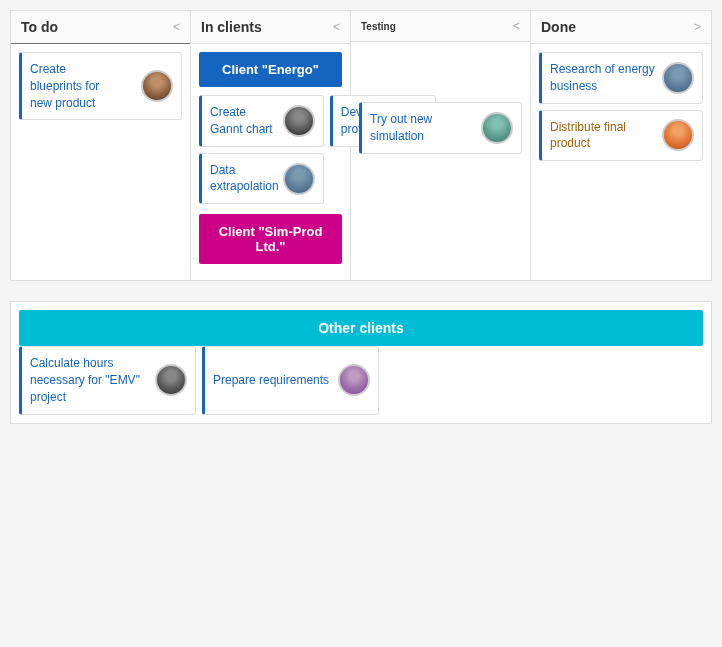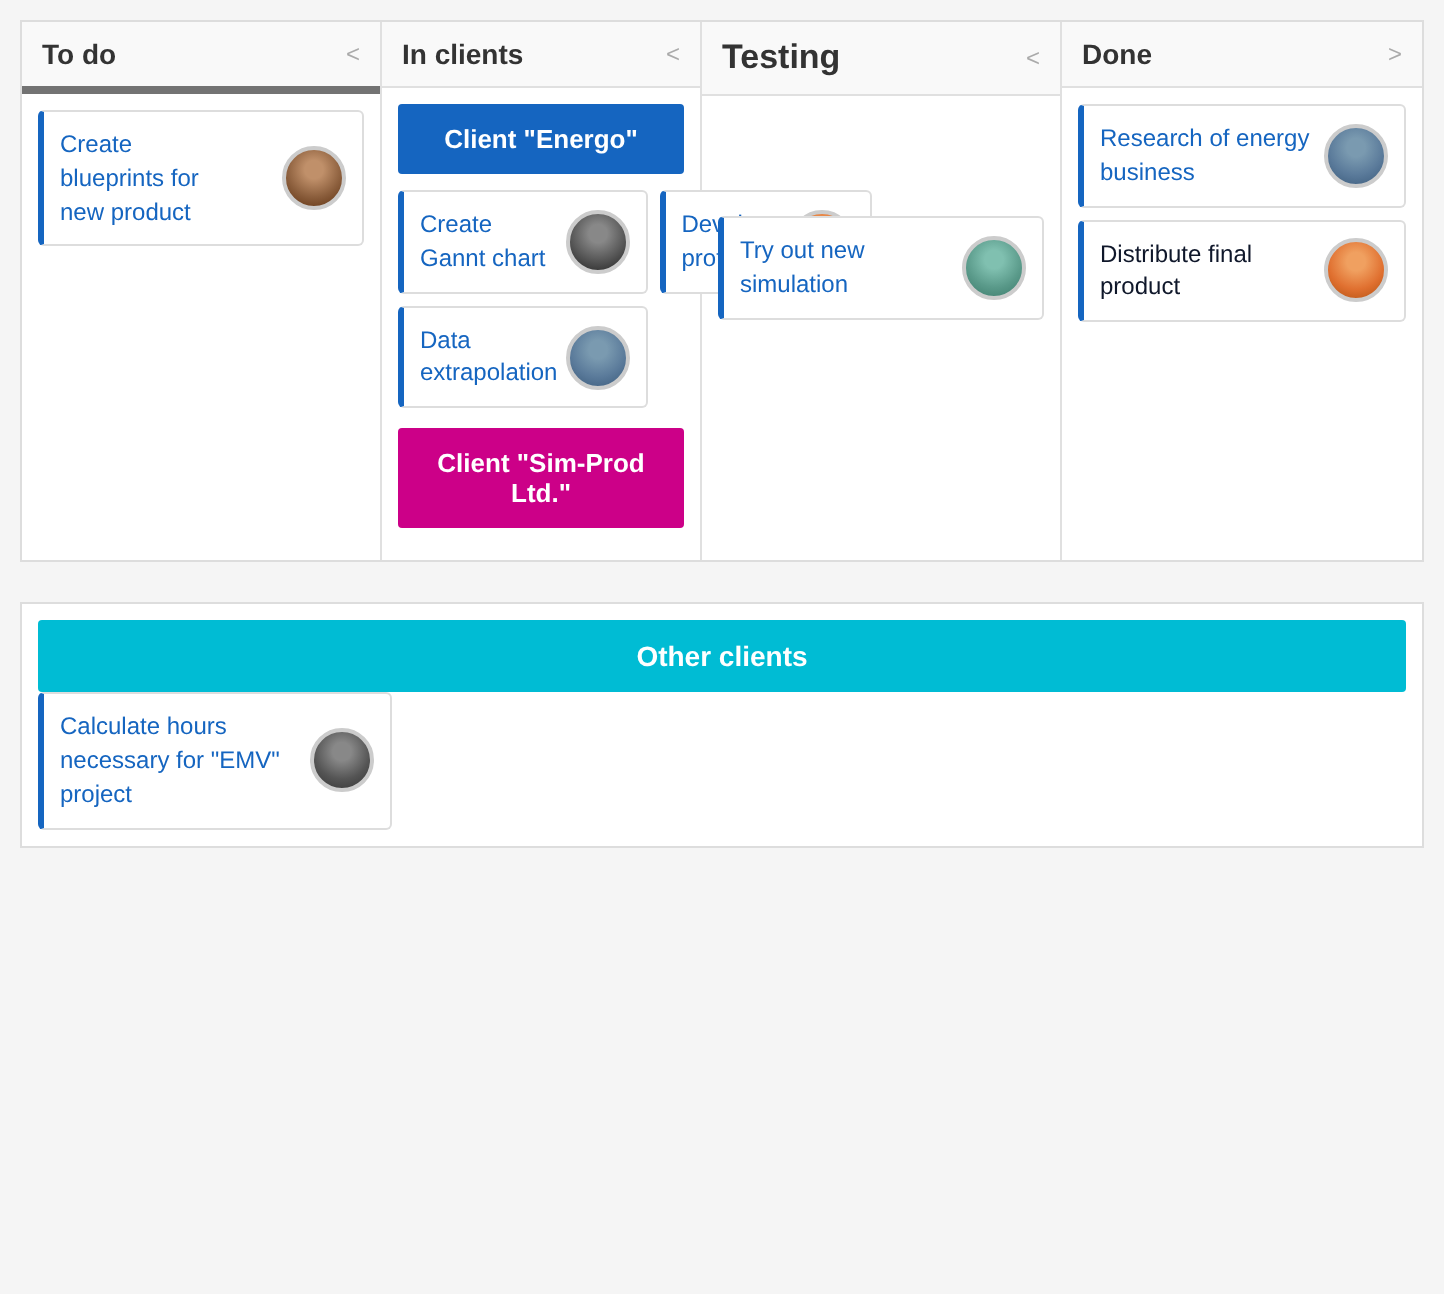--- a/index.html
+++ b/index.html
@@ -12,21 +12,21 @@
 
   </style>
 </head>
 <body>
 
 <div>
 
   <div style="display:flex; gap:0; width:100%; border:1px solid #ddd; background:#fff;">
 
     <div style="width:180px; border-right:1px solid #e0e0e0; flex-shrink:0;">
-      <div style="display:flex; align-items:center; justify-content:space-between; padding:8px 10px; border-bottom:4px solid #737373; background:#f9f9f9;">
+      <div style="display:flex; align-items:center; justify-content:space-between; padding:8px 10px; border-bottom:1px solid #737373; background:#f9f9f9;">
         <span style="font-size:14px; font-weight:bold; color:#333;">To do</span>
         <span style="font-size:12px; color:#aaa; cursor:pointer;">&lt;</span>
       </div>
       <div style="padding:8px;">
         <div style="background:#fff; border:1px solid #ddd; border-left:3px solid #1565c0; border-radius:3px; padding:8px; display:flex; align-items:center; justify-content:space-between; cursor:pointer;gap:21px;">
           <span style="font-size:12px; color:#1565c0; line-height:1.4; flex:1;">Create blueprints for new product</span>
           <div style="width:32px;height:32px;border-radius:50%;overflow:hidden;flex-shrink:0;margin-left:6px;background:radial-gradient(circle at 50% 35%, #c0906a 20%, #8B5E3C 60%, #5D3010 100%); border:2px solid #ccc;"></div>
         </div>
       </div>
     </div>
@@ -64,21 +64,21 @@
         </div>
 
         <div style="background:#cc0088; color:#fff; text-align:center; padding:10px; font-size:13px; font-weight:bold; border-radius:2px; margin-bottom:8px;">
           <span>Client "Sim-Prod Ltd."</span>
         </div>
       </div>
     </div>
 
     <div style="width:180px; border-right:1px solid #e0e0e0; flex-shrink:0;">
       <div style="display:flex; align-items:center; justify-content:space-between; padding:8px 10px; border-bottom:1px solid #e0e0e0; background:#f9f9f9;">
-        <span style="font-size:17px; font-weight:bold; color:#333;">Testing</span>
+        <span style="font-size:10px; font-weight:bold; color:#333;">Testing</span>
         <span style="font-size:12px; color:#aaa; cursor:pointer;">&lt;</span>
       </div>
       <div style="padding:8px; padding-top: 60px;">
 
         <div style="background:#fff; border:1px solid #ddd; border-left:3px solid #1565c0; border-radius:3px; padding:8px; display:flex; align-items:center; justify-content:space-between; cursor:pointer;">
           <span style="font-size:12px; color:#1565c0; line-height:1.4; flex:1;">Try out new simulation</span>
           <div style="width:32px;height:32px;border-radius:50%;flex-shrink:0;margin-left:4px;background:radial-gradient(circle at 50% 35%, #80c0b0 20%, #5a9a8a 60%, #3a7a6a 100%); border:2px solid #ccc;"></div>
         </div>
       </div>
     </div>
@@ -87,33 +87,37 @@
       <div style="display:flex; align-items:center; justify-content:space-between; padding:8px 10px; border-bottom:1px solid #e0e0e0; background:#f9f9f9;">
         <span style="font-size:14px; font-weight:bold; color:#333;">Done</span>
         <span style="font-size:12px; color:#aaa; cursor:pointer;">&gt;</span>
       </div>
       <div style="padding:8px;">
         <div style="background:#fff; border:1px solid #ddd; border-left:3px solid #1565c0; border-radius:3px; padding:8px; display:flex; align-items:center; justify-content:space-between; cursor:pointer; margin-bottom:6px;">
           <span style="font-size:12px; color:#1565c0; line-height:1.4; flex:1;">Research of energy business</span>
           <div style="width:32px;height:32px;border-radius:50%;flex-shrink:0;margin-left:4px;background:radial-gradient(circle at 50% 35%, #7a9ab0 20%, #5a7a9a 60%, #3a5a7a 100%); border:2px solid #ccc;"></div>
         </div>
         <div style="background:#fff; border:1px solid #ddd; border-left:3px solid #1565c0; border-radius:3px; padding:8px; display:flex; align-items:center; justify-content:space-between; cursor:pointer;">
-          <span style="font-size:12px; color:#0f172a; line-height:1.4; flex:1;">Distribute final product</span>
+          <span style="font-size:12px; color:#a16207; line-height:1.4; flex:1;">Distribute final product</span>
           <div style="width:32px;height:32px;border-radius:50%;flex-shrink:0;margin-left:4px;background:radial-gradient(circle at 50% 35%, #f0a060 20%, #e07030 60%, #b05010 100%); border:2px solid #ccc;"></div>
         </div>
       </div>
     </div>
 
   </div>
 
   <div style="margin-top:20px; background:#fff; border:1px solid #ddd; padding:8px;">
     <div style="background:#00bcd4; color:#fff; text-align:center; padding:10px; font-size:14px; font-weight:bold; border-radius:2px; margin-bottom:0;">
       <span>Other clients</span>
     </div>
     <div style="display:grid; grid-template-columns:1fr 1fr; gap:6px; max-width:360px;">
       <div style="background:#fff; border:1px solid #ddd; border-left:3px solid #1565c0; border-radius:3px; padding:8px; display:flex; align-items:center; justify-content:space-between; cursor:pointer;">
         <span style="font-size:12px; color:#1565c0; line-height:1.4; flex:1;">Calculate hours necessary for "EMV" project</span>
         <div style="width:32px;height:32px;border-radius:50%;flex-shrink:0;margin-left:4px;background:radial-gradient(circle at 50% 35%, #888 20%, #555 60%, #333 100%); border:2px solid #ccc;"></div>
       </div>
+      <div style="background:#fff; border:1px solid #ddd; border-left:3px solid #1565c0; border-radius:3px; padding:8px; display:flex; align-items:center; justify-content:space-between; cursor:pointer;">
+        <span style="font-size:12px; color:#1565c0; line-height:1.4; flex:1;">Prepare requirements</span>
+        <div style="width:32px;height:32px;border-radius:50%;flex-shrink:0;margin-left:4px;background:radial-gradient(circle at 50% 35%, #c09ac0 20%, #9a6aaa 60%, #7a4a8a 100%); border:2px solid #ccc;"></div>
+      </div>
     </div>
   </div>
 
 </div>
 
 </body></html>

